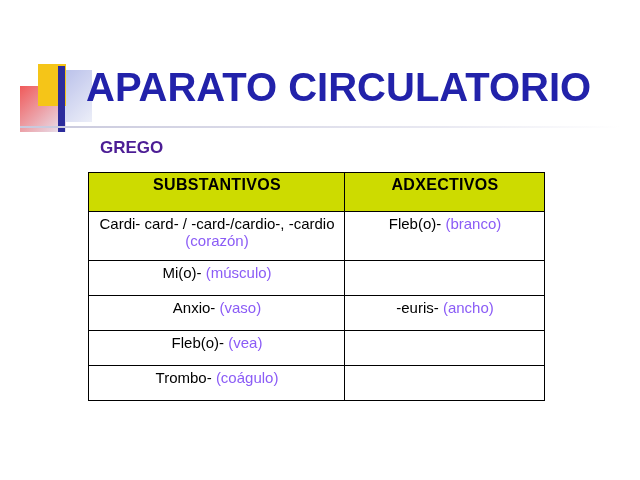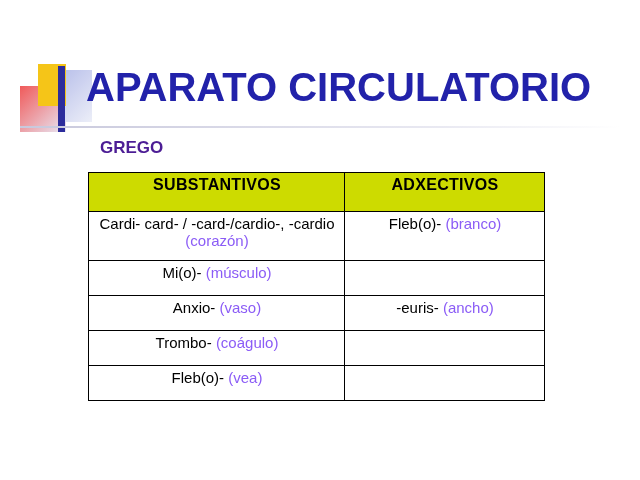--- a/index.html
+++ b/index.html
@@ -178,32 +178,32 @@
         <span class="term">Anxio-</span>
         <span class="meaning">(vaso)</span>
       </td>
       <td>
         <span class="term">-euris-</span>
         <span class="meaning">(ancho)</span>
       </td>
     </tr>
     <tr>
       <td>
+        <span class="term">Fleb(o)-</span>
+        <span class="meaning">(vea)</span>
+      </td>
+      <td>
+        <span class="term"></span>
+        <span class="meaning"></span>
+      </td>
+    </tr>
+    <tr>
+      <td>
         <span class="term">Trombo-</span>
         <span class="meaning">(coágulo)</span>
       </td>
       <td>
         <span class="term"></span>
         <span class="meaning"></span>
       </td>
     </tr>
-    <tr>
-      <td>
-        <span class="term">Fleb(o)-</span>
-        <span class="meaning">(vea)</span>
-      </td>
-      <td>
-        <span class="term"></span>
-        <span class="meaning"></span>
-      </td>
-    </tr>
   </tbody>
 </table>
 
 </body></html>

